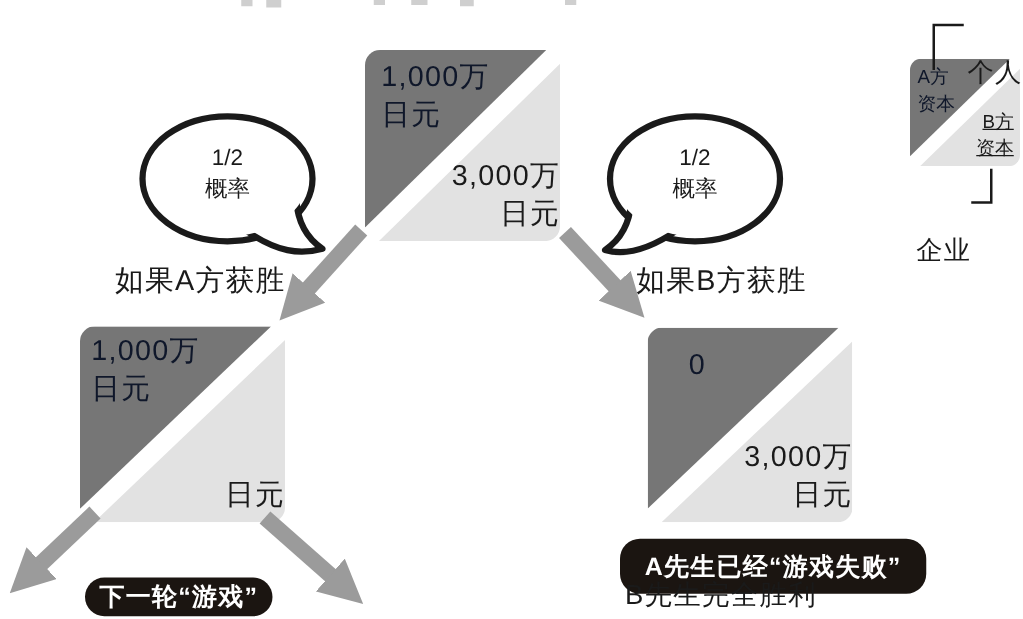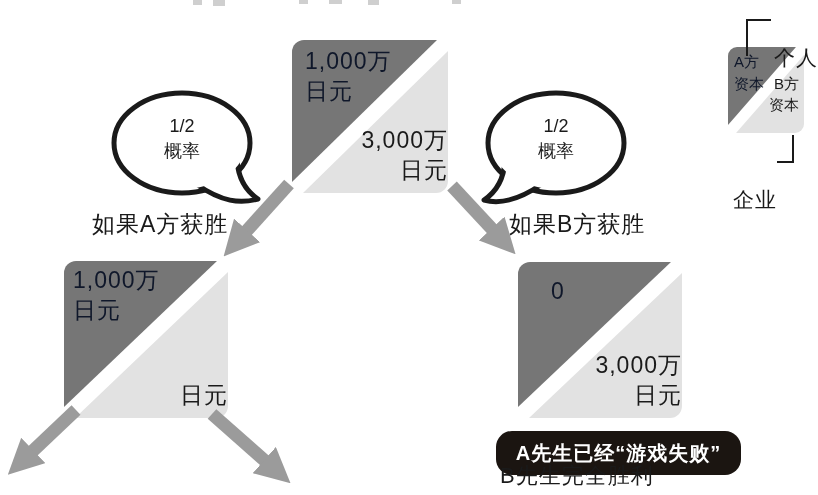--- a/index.html
+++ b/index.html
@@ -26,21 +26,21 @@
   .legend-node { position:absolute; border-radius:9px; overflow:hidden; background:#fff; }
   .legend-node .tri-dark {
     position:absolute; inset:0; background:var(--dark,#767676);
     clip-path: polygon(0 0, calc(100% - 8px) 0, 0 calc(100% - 8px));
   }
   .legend-node .tri-light {
     position:absolute; inset:0; background:var(--light,#e2e2e2);
     clip-path: polygon(100% 8px, 100% 100%, 8px 100%);
   }
   .legend-node .cell-a { top:4px; left:6px; font-size:15px; line-height:1.45; letter-spacing:0; }
-  .legend-node .cell-b { bottom:17px; right:5px; font-size:15px; line-height:1.45; letter-spacing:0; }
+  .legend-node .cell-b { bottom:3px; right:5px; font-size:15px; line-height:1.45; letter-spacing:0;text-decoration:underline; }
 
   .label { position:absolute; white-space:nowrap; }
   .branch-label { font-size:23px; letter-spacing:1px; }
   .legend-label { font-size:21px; letter-spacing:1px;margin-top:38px; }
 
   .bubble-text { position:absolute; width:100px; text-align:center; font-size:18px; line-height:1.4; }
 
   .pill {
     position:absolute; display:flex; align-items:center; justify-content:center;
     background:var(--pill,#1b1511); color:#fff; border-radius:16px;
@@ -93,21 +93,21 @@
     <div class="cell-a" style="top:15px; left:33px;">
       <div>0</div>
       <div></div>
     </div>
     <div class="cell-b">
       <div>3,000万</div>
       <div>日元</div>
     </div>
   </div>
 
-  <div class="legend-node" style="left:728px; top:47px; width:76px; height:86px;">
+  <div class="legend-node" style="left:728px; top:47px; width:88px; height:86px;">
     <div class="tri-dark"></div>
     <div class="tri-light"></div>
     <div class="cell-a">
       <div>A方</div>
       <div>资本</div>
     </div>
     <div class="cell-b">
       <div>B方</div>
       <div>资本</div>
     </div>
@@ -148,16 +148,17 @@
 
   <div class="bubble-text" style="left:132px; top:114px;">
     <div>1/2</div>
     <div>概率</div>
   </div>
   <div class="bubble-text" style="left:506px; top:114px;">
     <div>1/2</div>
     <div>概率</div>
   </div>
 
+  <div class="pill" style="left:68px; top:462px; width:150px; height:31px;">下一轮“游戏”</div>
   <div class="pill" style="left:496px; top:431px; width:245px; height:44px;text-align:right;">A先生已经“游戏失败”</div>
   <div class="label b-wins" style="left:500px; top:461px;">B先生完全胜利</div>
 
 </div>
 
 </body></html>

